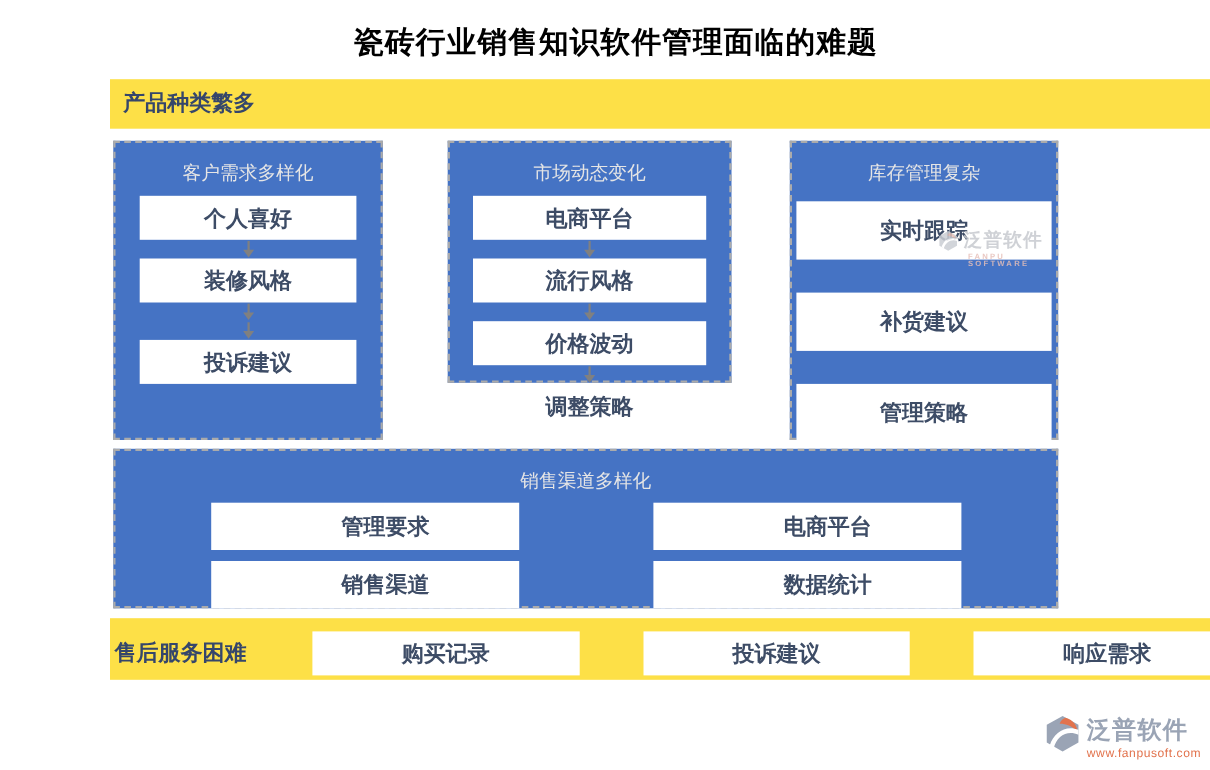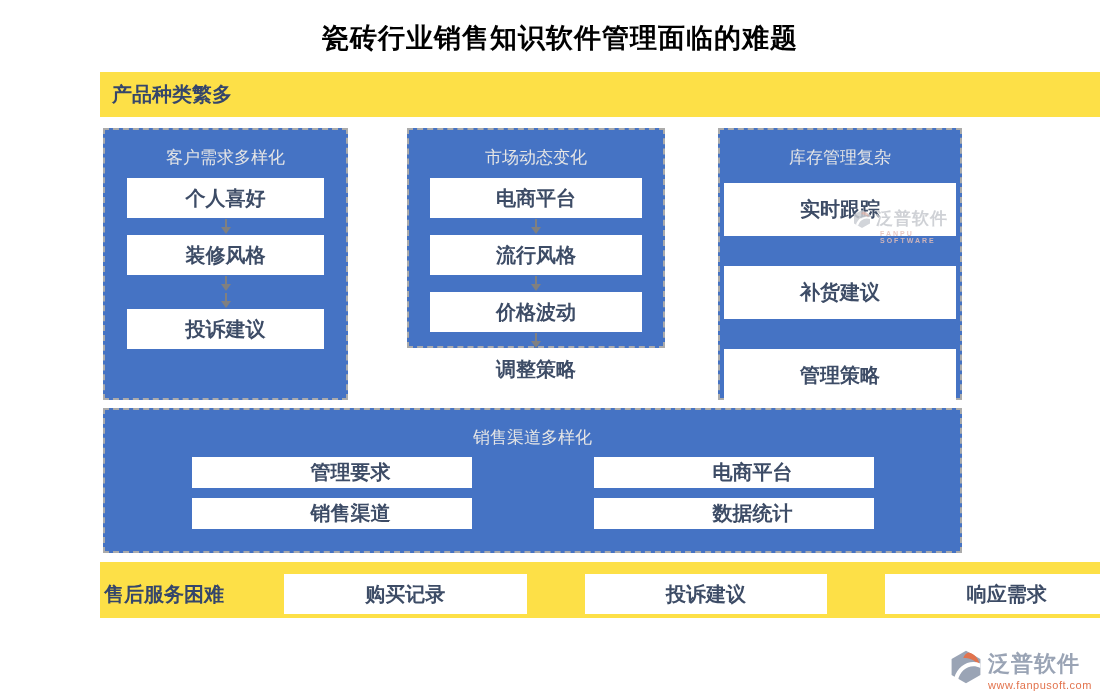--- a/index.html
+++ b/index.html
@@ -46,21 +46,21 @@
   .flow-arrow::after { content:""; position:absolute; left:50%; top:9px;
     margin-left:-5px; width:0; height:0;
     border-left:5px solid transparent; border-right:5px solid transparent;
     border-top:7px solid #808080; }
 
   
   .panel-wide { left:103px; top:408px; width:859px; height:145px; padding:0; }
   .panel-wide .panel-header { }
   .wide-grid { display:grid; grid-template-columns:280px 280px; column-gap:122px;
     row-gap:10px; justify-content:center; margin-top:8px; }
-  .panel-wide .white-box { height:31px;padding-left:38px; }
+  .panel-wide .white-box { height:43px;padding-left:38px; }
 
   
   .watermark { position:absolute; left:852px; top:207px; width:120px;
     pointer-events:none; opacity:0.85; }
   .wm-row { display:flex; align-items:center; gap:4px; }
   .wm-text { font-size:17px; font-weight:bold; color:#C7CACF; letter-spacing:1px; }
   .wm-sub { font-size:7px; color:#E6BFB8; letter-spacing:2px; margin-left:28px;
     font-weight:bold; }
 
   

